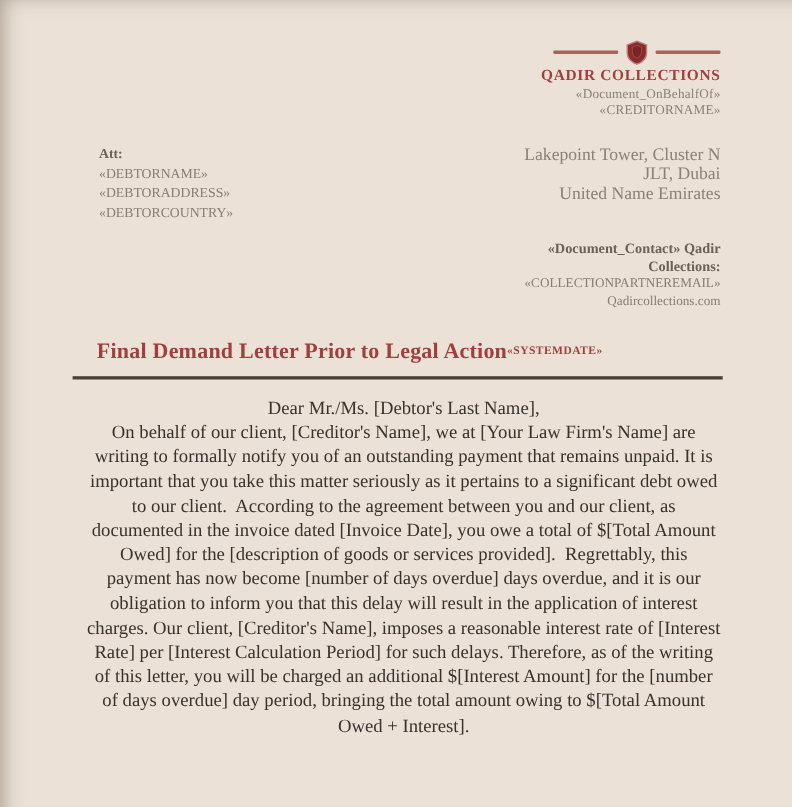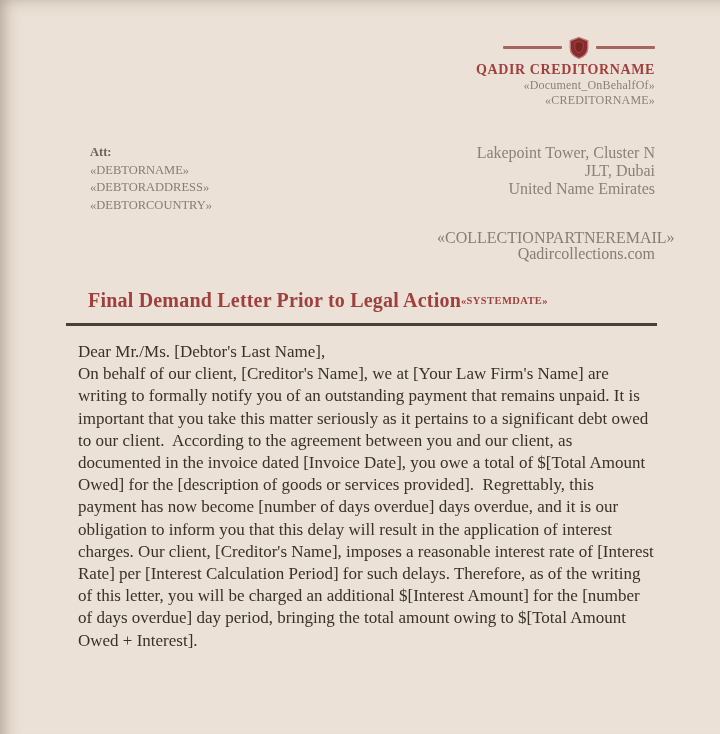--- a/index.html
+++ b/index.html
@@ -50,21 +50,21 @@
   .letterhead .meta {
     font-size: 12px;
     line-height: 15px;
     color: var(--meta-gray, #8C8077);
     letter-spacing: 0.2px;
   }
   
   .address-row {
     display: flex;
     justify-content: space-between;
-    margin: 36px 65px 0 90px;
+    margin: 24px 65px 0 90px;
   }
   .recipient {
     font-size: 12.5px;
     line-height: 17.5px;
     color: #877D73;
   }
   .att-label { font-weight: bold; color: #6C635A; }
   .sender {
     text-align: right;
     font-size: 16px;
@@ -78,21 +78,21 @@
     margin: 16px 65px 0 0;
     text-align: right;
   }
   .contact-label {
     font-size: 13px;
     font-weight: bold;
     line-height: 15.5px;
     color: #6B6158;
   }
   .contact-line {
-    font-size: 16px;
+    font-size: 12px;
     line-height: 16px;
     color: #877D73;
   }
   
   .title-row {
     display: flex;
     justify-content: flex-start;
     align-items: center;
     margin: 27px 65px 0 88px;
   }
@@ -114,58 +114,59 @@
     border-top: 3px solid #4A4036;
   }
   
   .letter-body-wrap {
     margin: 15px 60px 0 78px;
     width: 578px;
     font-size: 17px;
     line-height: 22.2px;
     color: #38322B;
   }
-  .letter-paragraph { white-space: pre-wrap; }
+  .letter-paragraph { white-space: pre-wrap; text-align: center; }
 </style>
 </head>
 <body>
 
 <div class="page">
 
   <div class="letterhead">
     <div class="logo-row">
       <span class="logo-line"></span>
       <span style="display:inline-flex;">
         <svg width="20" height="23" viewBox="0 0 24 27">
           <path d="M12 1.5 L22.5 5.5 V14 C22.5 20.5 17.5 24.5 12 26.5 C6.5 24.5 1.5 20.5 1.5 14 V5.5 Z" fill="#8B2B2B" stroke="#BA8078" stroke-width="1.6"></path>
           <path d="M12 6 L17 8 V13 C17 16.5 14.8 18.6 12 19.8 C9.2 18.6 7 16.5 7 13 V8 Z" fill="#7A2424" stroke="#A15A52" stroke-width="0.8"></path>
         </svg>
       </span>
       <span class="logo-line"></span>
     </div>
-    <div class="brand-name">QADIR CREDITORNAME</div>
+    <div class="brand-name">QADIR COLLECTIONS</div>
     <div class="meta">«Document_OnBehalfOf»</div>
     <div class="meta">«CREDITORNAME»</div>
   </div>
 
   <div class="address-row">
     <div class="recipient">
       <div class="att-label">Att:</div>
       <div>«DEBTORNAME»</div>
       <div>«DEBTORADDRESS»</div>
       <div>«DEBTORCOUNTRY»</div>
     </div>
     <div class="sender">
       <div>Lakepoint Tower, Cluster N</div>
       <div>JLT, Dubai</div>
       <div>United Name Emirates</div>
     </div>
   </div>
 
   <div class="contact-block">
+    <div class="contact-label">«Document_Contact» Qadir Collections:</div>
     <div class="contact-line">«COLLECTIONPARTNEREMAIL»</div>
     <div class="contact-line">Qadircollections.com</div>
   </div>
 
   <div class="title-row">
     <div class="letter-title">Final Demand Letter Prior to Legal Action</div>
     <div class="system-date">«SYSTEMDATE»</div>
   </div>
   <hr class="title-divider">
 

